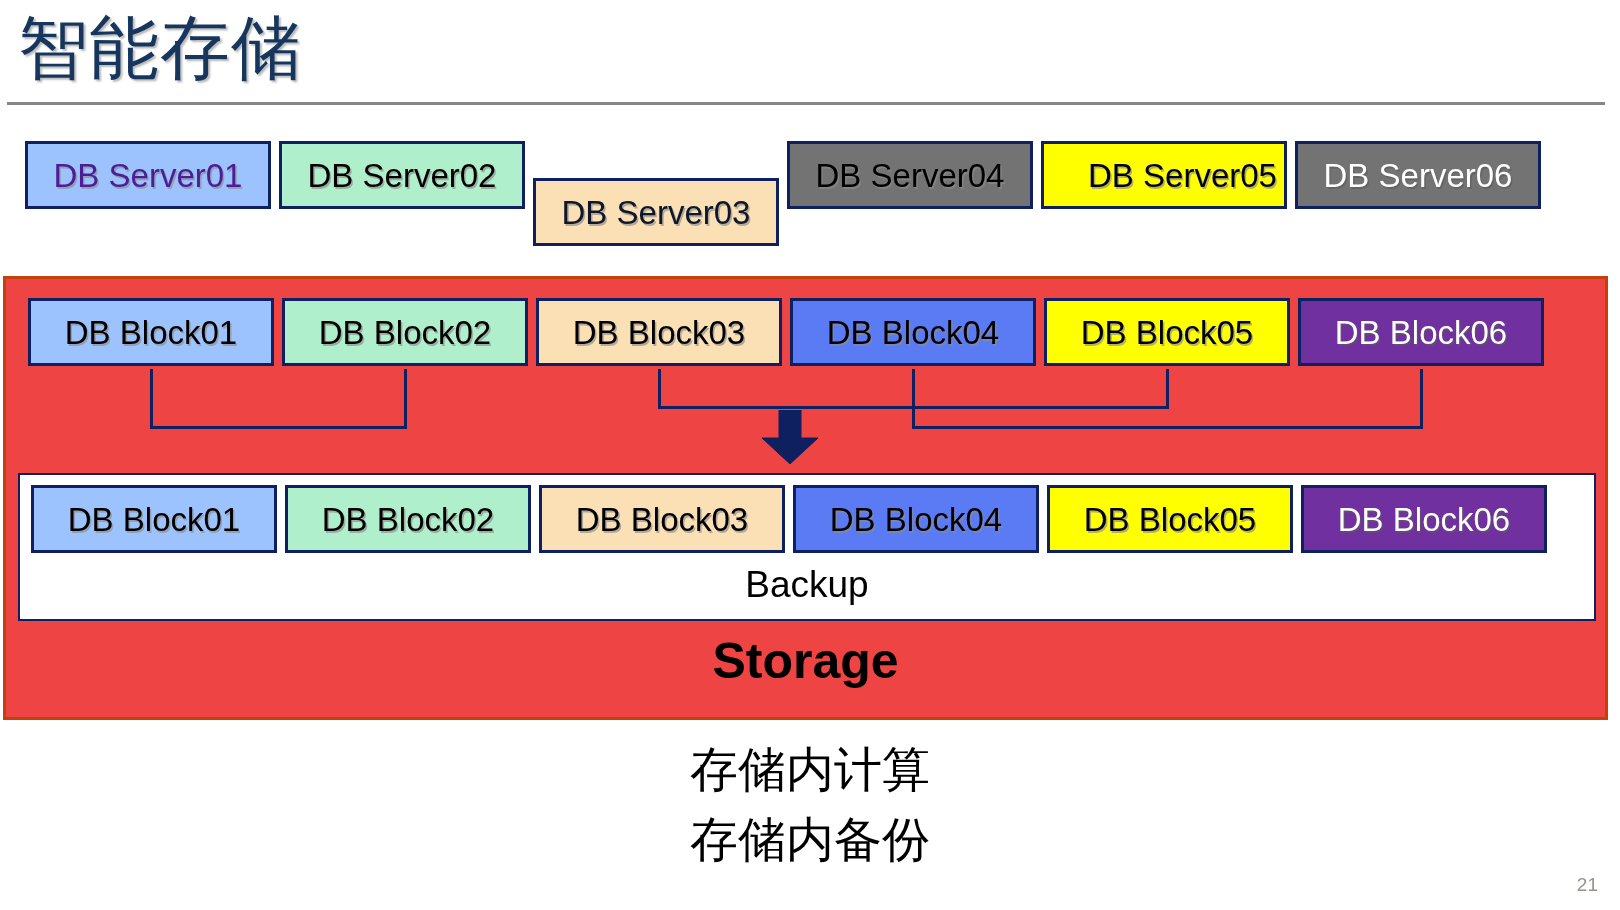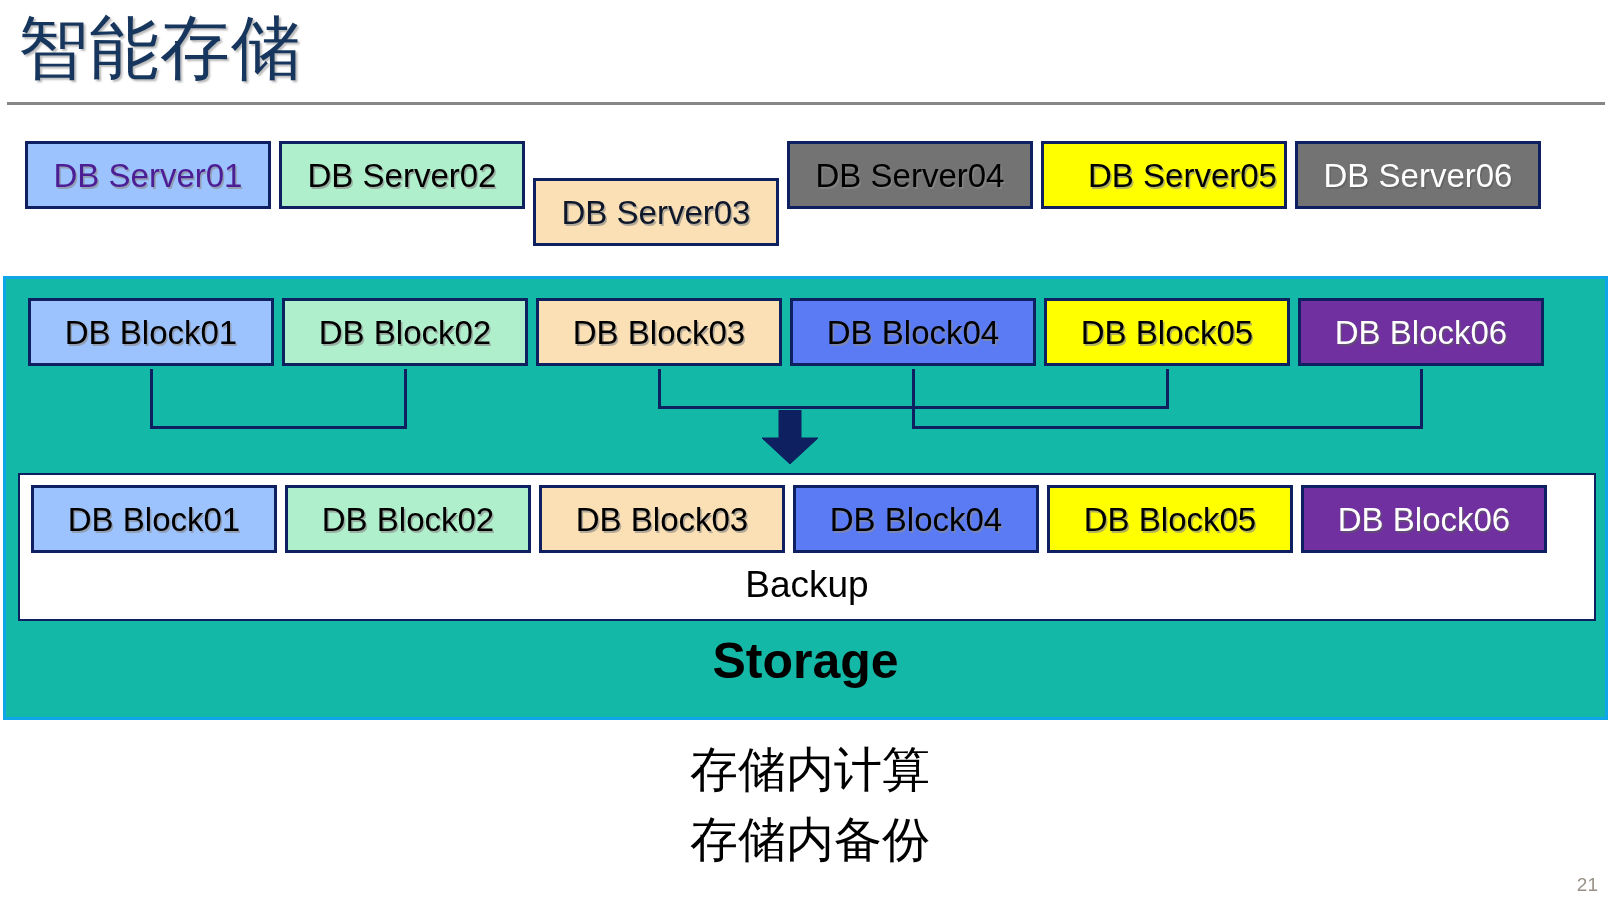--- a/index.html
+++ b/index.html
@@ -63,22 +63,22 @@
   }
 
   
   #storage-container {
     position: absolute;
     left: 3px;
     top: 276px;
     width: 1605px;
     height: 444px;
     box-sizing: border-box;
-    border: 3px solid #0ea5e9;
-    background: #14b8a6;
+    border: 3px solid #c2410c;
+    background: #ef4444;
   }
 
   
   #backup-panel {
     position: absolute;
     left: 12px;
     top: 194px;
     width: 1578px;
     height: 148px;
     box-sizing: border-box;

